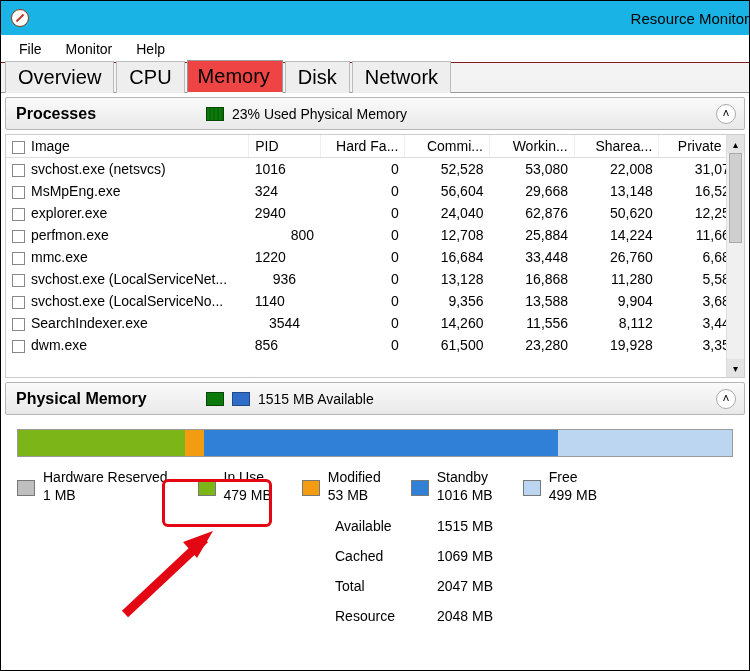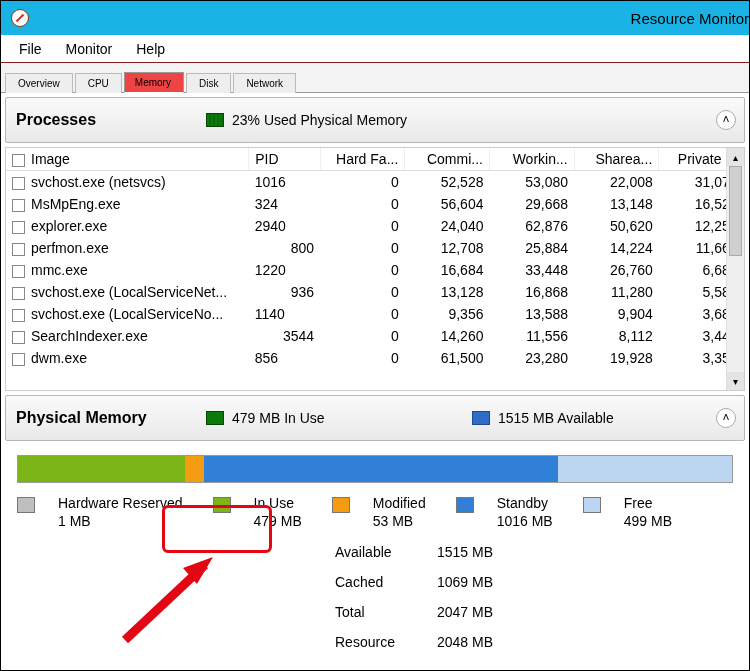--- a/index.html
+++ b/index.html
@@ -4,44 +4,44 @@
 <style>
   * { box-sizing: border-box; font-family: "Segoe UI", Tahoma, sans-serif; }
   body { margin: 0; width: 750px; height: 671px; background: #fff; overflow: hidden; border:1px solid #000;}
   .titlebar { height: 34px; background: #19b3e6; display:flex; align-items:center; position:relative;}
   .titlebar .sysicon { width:18px;height:18px; margin-left:10px; border:1.5px solid #8a3a0a; border-radius:50%; background:#fff; position:relative;}
   .titlebar .sysicon::after{content:""; position:absolute; left:3px; right:3px; top:7px; height:2px; background:#c0392b; transform:rotate(-45deg);}
   .titlebar .title { position:absolute; left:0; right:0; text-align:right; font-size:15px; color:#000;}
   .menubar { height:28px; background:#fff; display:flex; align-items:center; padding:8px 6px; font-size:14px; border-bottom:1px solid #7f1d1d;}
   .menubar span { padding:2px 12px; cursor:default;}
   .tabbar { height:30px; background:#f3f3f3; display:flex; align-items:flex-end; padding-left:4px; border-bottom:1px solid #999;}
-  .tab { padding:4px 12px 4px 12px; font-size:10px; border:1px solid #bbb; border-bottom:none; background:#eee; margin-right:2px; position:relative; top:1px; cursor:default;}
+  .tab { padding:4px 12px 4px 12px; font-size:20px; border:1px solid #bbb; border-bottom:none; background:#eee; margin-right:2px; position:relative; top:1px; cursor:default;}
   .tab.active { background:#ef4444; border-color:#999; border-bottom:1px solid #fff;padding-left:10px;}
-  .section-hdr { height:46px; background:linear-gradient(#fafafa,#e9e9e9); border:1px solid #b6b6b6; margin:4px; display:flex; align-items:center; padding:0 10px; position:relative; border-radius:2px;}
+  .section-hdr { height:33px; background:linear-gradient(#fafafa,#e9e9e9); border:1px solid #b6b6b6; margin:4px; display:flex; align-items:center; padding:0 10px; position:relative; border-radius:2px;}
   .section-hdr .name { font-size:16px; font-weight:bold; width:190px;}
   .section-hdr .chip { width:18px; height:14px; border:1px solid #333; margin-right:8px;}
   .section-hdr .sub { font-size:14px;}
   .section-hdr .expand { position:absolute; right:8px; width:20px;height:20px; border:1px solid #aaa; border-radius:50%; background:#fff; display:flex; align-items:center; justify-content:center; font-size:12px;}
   .table-wrap { margin:0 4px; border:1px solid #ccc; height:244px; overflow:hidden; position:relative;}
   table { width:100%; border-collapse:collapse; font-size:14px; table-layout:fixed;}
   th,td { padding:3px 6px; text-align:right; white-space:nowrap; overflow:hidden; text-overflow:ellipsis;}
   th { background:#fff; border-bottom:1px solid #ddd; border-right:1px solid #eee; font-weight:normal; text-align:left; position:sticky; top:0;}
   th.num,td.num{text-align:right;}
   td.img { text-align:left;}
   .chk { display:inline-block; width:13px;height:13px; border:1px solid #888; vertical-align:middle; margin-right:6px;}
   .vscroll{position:absolute; right:0;top:0;bottom:0;width:18px;background:#f0f0f0;border-left:1px solid #ddd;}
   .vscroll .btn{height:18px;background:#e4e4e4;display:flex;align-items:center;justify-content:center;font-size:10px;}
   .vscroll .track{position:absolute;top:18px;bottom:18px;left:0;right:0;}
   .vscroll .thumb{position:absolute;left:2px;right:2px;top:0;height:90px;background:#cfcfcf;border:1px solid #aaa;}
   .vscroll .btn.bot{position:absolute;bottom:0;left:0;right:0;}
   .physmem { margin:4px; }
   .membar { margin:14px 12px 12px 12px; height:28px; border:1px solid #9a9a9a; display:flex;}
   .seg { height:100%;}
   .legend { display:flex; padding:0 12px; font-size:14px; gap:30px;}
-  .lg { display:flex; align-items:flex-start; gap:23px; line-height:1.25;}
+  .lg { display:flex; align-items:center; gap:8px; line-height:1.25;}
   .lg .sw{ width:18px;height:16px; border:1px solid #777; margin-top:2px; flex-shrink:0;}
   .summary { margin-left:330px; margin-top:14px; font-size:14px; display:grid; grid-template-columns:90px 80px; row-gap:14px;}
   .summary div.val{text-align:center;}
   .redbox{position:absolute; border:3px solid #e30613; border-radius:6px;}
   .arrow{position:absolute;}
 </style>
 </head>
 <body>
 
 <div class="titlebar">
@@ -133,39 +133,39 @@
           <td class="img"><span class="chk"></span><span>mmc.exe</span></td>
           <td style="text-align:left">1220</td>
           <td class="num">0</td>
           <td class="num">16,684</td>
           <td class="num">33,448</td>
           <td class="num">26,760</td>
           <td class="num">6,688</td>
         </tr>
         <tr>
           <td class="img"><span class="chk"></span><span>svchost.exe (LocalServiceNet...</span></td>
-          <td style="text-align:right">936</td>
+          <td style="text-align:center">936</td>
           <td class="num">0</td>
           <td class="num">13,128</td>
           <td class="num">16,868</td>
           <td class="num">11,280</td>
           <td class="num">5,588</td>
         </tr>
         <tr>
           <td class="img"><span class="chk"></span><span>svchost.exe (LocalServiceNo...</span></td>
           <td style="text-align:left">1140</td>
           <td class="num">0</td>
           <td class="num">9,356</td>
           <td class="num">13,588</td>
           <td class="num">9,904</td>
           <td class="num">3,684</td>
         </tr>
         <tr>
           <td class="img"><span class="chk"></span><span>SearchIndexer.exe</span></td>
-          <td style="text-align:right">3544</td>
+          <td style="text-align:center">3544</td>
           <td class="num">0</td>
           <td class="num">14,260</td>
           <td class="num">11,556</td>
           <td class="num">8,112</td>
           <td class="num">3,444</td>
         </tr>
         <tr>
           <td class="img"><span class="chk"></span><span>dwm.exe</span></td>
           <td style="text-align:left">856</td>
           <td class="num">0</td>
@@ -181,21 +181,20 @@
     <div class="track">
         <div class="thumb"></div>
       </div>
     <div class="btn bot">▾</div>
   </div>
 </div>
 
 <div class="section-hdr">
   <span class="name">Physical Memory</span>
   <span class="chip" style="background:#0b7a0b;border-color:#054705;"></span>
-  <span class="sub" style="width:240px">479 MB In Use</span>
   <span class="chip" style="background:#2f6cc8;border-color:#1d4a8c;"></span>
   <span class="sub">1515 MB Available</span>
   <span class="expand">˄</span>
 </div>
 
 <div class="physmem" style="position:relative;">
   <div class="membar">
     <div class="seg" style="width:23.4%;background:#7cb518"></div>
     <div class="seg" style="width:2.6%;background:#f39c12"></div>
     <div class="seg" style="width:49.6%;background:#2f80d6"></div>

